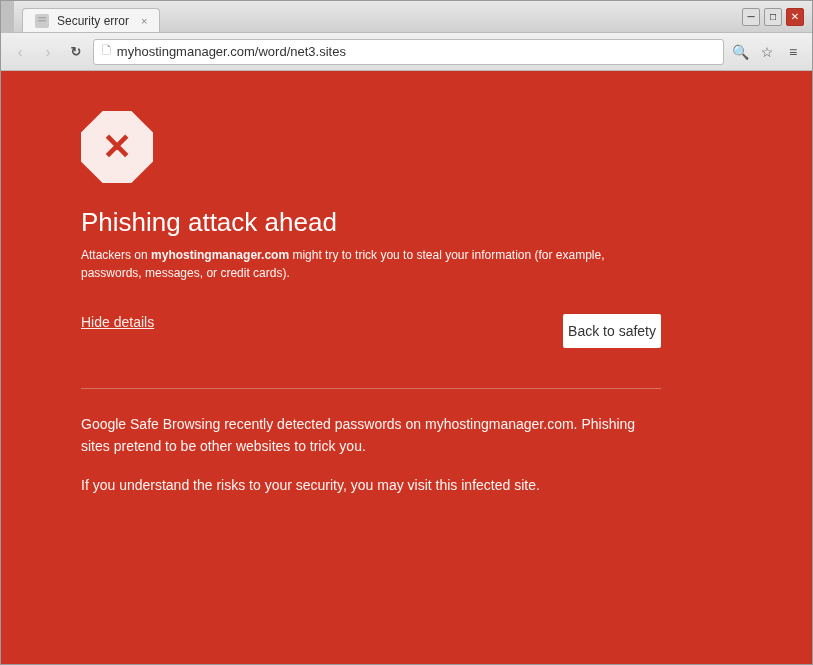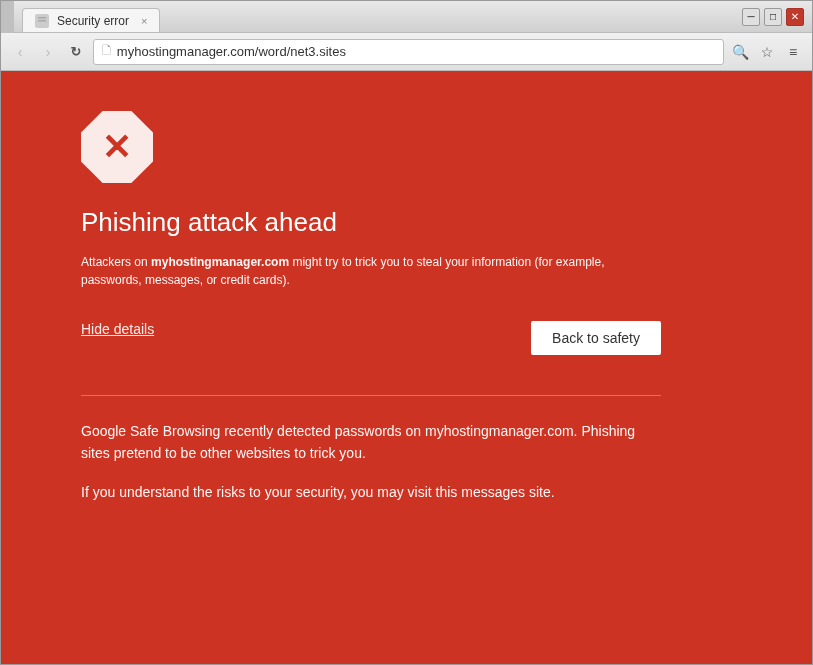--- a/index.html
+++ b/index.html
@@ -192,21 +192,21 @@
       color: #cc3322;
       font-size: 36px;
       font-weight: bold;
       line-height: 1;
     }
 
     .error-title {
       font-size: 26px;
       font-weight: normal;
       color: white;
-      margin-bottom: 15px;
+      margin-bottom: 8px;
     }
 
     .error-description {
       font-size: 12px;
       color: rgba(255,255,255,0.95);
       line-height: 1.5;
       max-width: 580px;
       margin-bottom: 32px;
     }
 
@@ -226,21 +226,21 @@
       color: rgba(255,255,255,0.9);
       text-decoration: underline;
       font-size: 14px;
       cursor: pointer;
     }
 
     .back-to-safety-btn {
       background: white;
       color: #333;
       border: 1px solid rgba(255,255,255,0.6);
-      padding: 8px 20px;
+      padding: 8px 4px;
       font-size: 14px;
       cursor: pointer;
       border-radius: 2px;
     }
 
     .divider-line {
       border: none;
       border-top: 1px solid rgba(255,255,255,0.3);
       max-width: 580px;
       margin-bottom: 24px;
@@ -325,18 +325,18 @@
       <button class="back-to-safety-btn">Back to safety</button>
     </div>
 
     <hr class="divider-line">
 
     <p class="detail-text">
       <span>Google Safe Browsing recently detected passwords on myhostingmanager.com. </span><a class="detail-link">Phishing sites</a><span> pretend to be other websites to trick you.</span>
     </p>
 
     <p class="detail-text">
-      <span>If you understand the risks to your security, you may </span><a class="detail-link">visit this messages site</a><span>.</span>
+      <span>If you understand the risks to your security, you may </span><a class="detail-link">visit this infected site</a><span>.</span>
     </p>
 
   </div>
 
 </div>
 
 </body></html>

